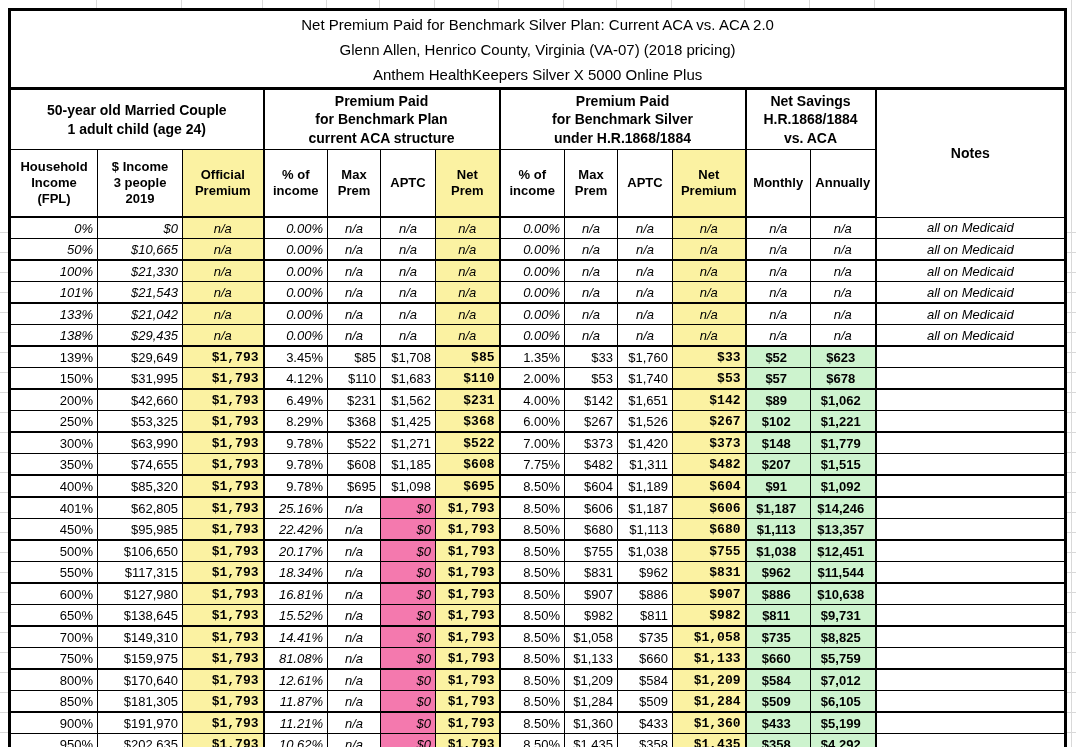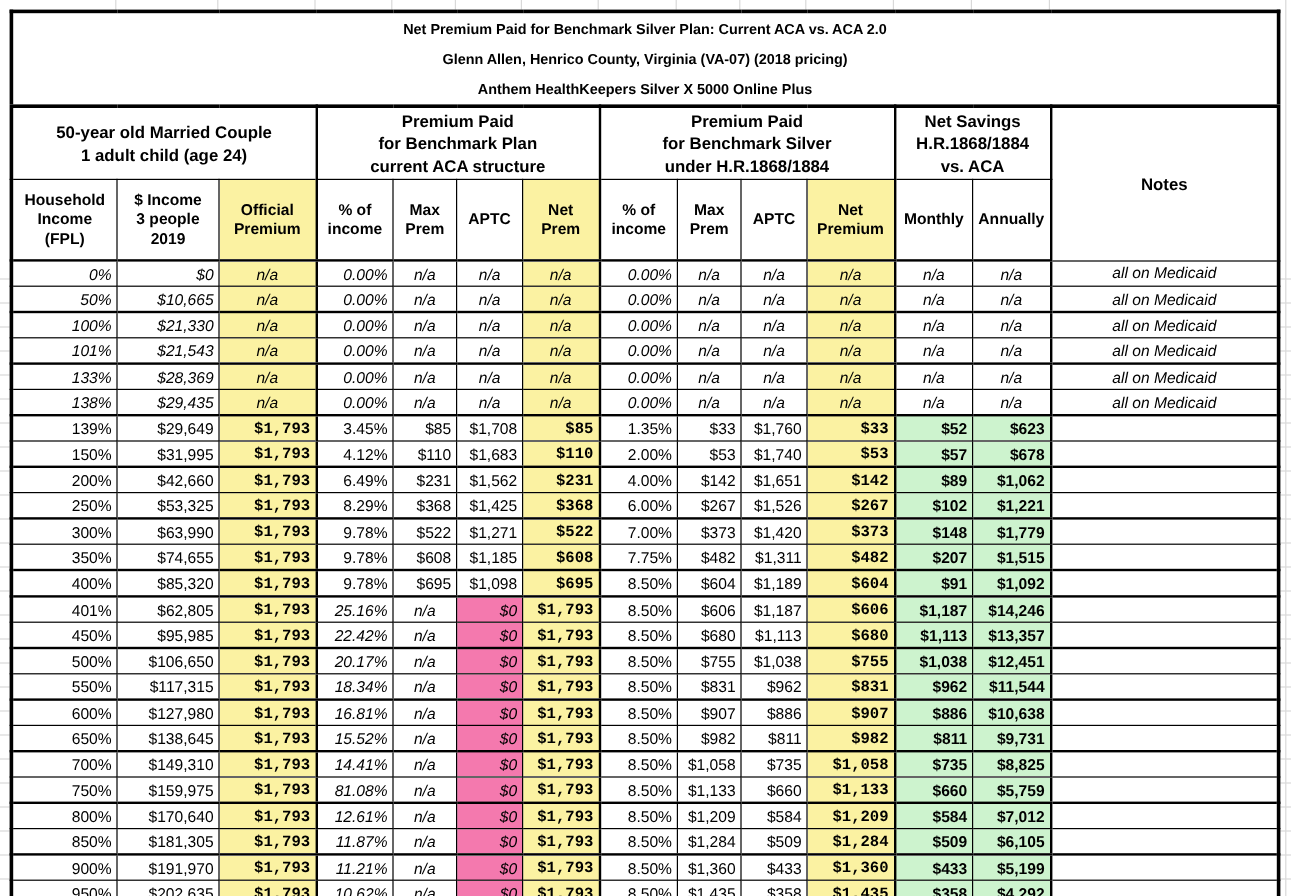--- a/index.html
+++ b/index.html
@@ -14,34 +14,34 @@
   .vline{position:absolute;top:0;bottom:0;width:1px;background:var(--grid);z-index:0;}
   .hline{position:absolute;left:0;right:0;height:1px;background:var(--grid);z-index:0;}
   table.main{
     position:absolute;left:8px;top:8px;z-index:1;
     border-collapse:collapse;table-layout:fixed;width:1056px;
     background:#fff;border:3px solid #000;
   }
   th,td{border:1px solid #000;overflow:hidden;white-space:nowrap;}
   
   th.title-cell{height:76px;border-bottom:3px solid #000;text-align:center;vertical-align:middle;padding:0;}
-  .title-line{font-size:12px;font-weight:bold;line-height:25px;}
+  .title-line{font-size:15px;font-weight:normal;line-height:25px;}
   
   tr.group-row th{height:59px;font-size:14px;font-weight:bold;text-align:center;vertical-align:middle;white-space:pre-line;line-height:1.32;padding:0 2px;}
   
   tr.colhead-row th{height:66px;font-size:13px;font-weight:bold;text-align:center;vertical-align:middle;white-space:pre-line;line-height:1.25;padding:0 1px;border-bottom:2px solid #000;}
   th.hl-yellow,td.hl-yellow{background:var(--yellow);}
   .bl2{border-left:2px solid #000 !important;}
   
   tbody td{height:20px;font-size:13px;text-align:right;padding:0 4px 0 0;vertical-align:middle;}
   tbody td.ctr{text-align:center;padding:0;}
   tr.hb td{border-bottom:2px solid #000;}
   tr.medicaid td{font-style:italic;}
   tr.subsidy td.hl-yellow, tr.cliff td.hl-yellow{font-weight:bold;font-family:Liberation Mono, monospace;}
-  tr.subsidy td.sav, tr.cliff td.sav{background:var(--green);font-weight:bold;}
+  tr.subsidy td.sav, tr.cliff td.sav{background:var(--green);font-weight:bold;text-align:center;}
   tr.cliff td.aca-pct, tr.cliff td.aca-max{font-style:italic;margin-left:7px;}
   tr.cliff td.aca-aptc{background:var(--pink);font-style:italic;}
   td.notes{font-style:italic;}
 </style>
 </head>
 <body>
 
 <div class="sheet">
   <div id="gridlines">
       <div class="vline" style="left: 96px;"></div>
@@ -212,21 +212,21 @@
           <td class="bl2">0.00%</td>
           <td class="ctr">n/a</td>
           <td class="ctr">n/a</td>
           <td class="hl-yellow ctr">n/a</td>
           <td class="sav bl2 ctr">n/a</td>
           <td class="sav ctr">n/a</td>
           <td class="notes bl2 ctr">all on Medicaid</td>
         </tr>
         <tr class="medicaid">
           <td class="">133%</td>
-          <td class="">$28,369</td>
+          <td class="">$21,042</td>
           <td class="hl-yellow ctr">n/a</td>
           <td class="aca-pct bl2">0.00%</td>
           <td class="aca-max ctr">n/a</td>
           <td class="aca-aptc ctr">n/a</td>
           <td class="hl-yellow ctr">n/a</td>
           <td class="bl2">0.00%</td>
           <td class="ctr">n/a</td>
           <td class="ctr">n/a</td>
           <td class="hl-yellow ctr">n/a</td>
           <td class="sav bl2 ctr">n/a</td>

